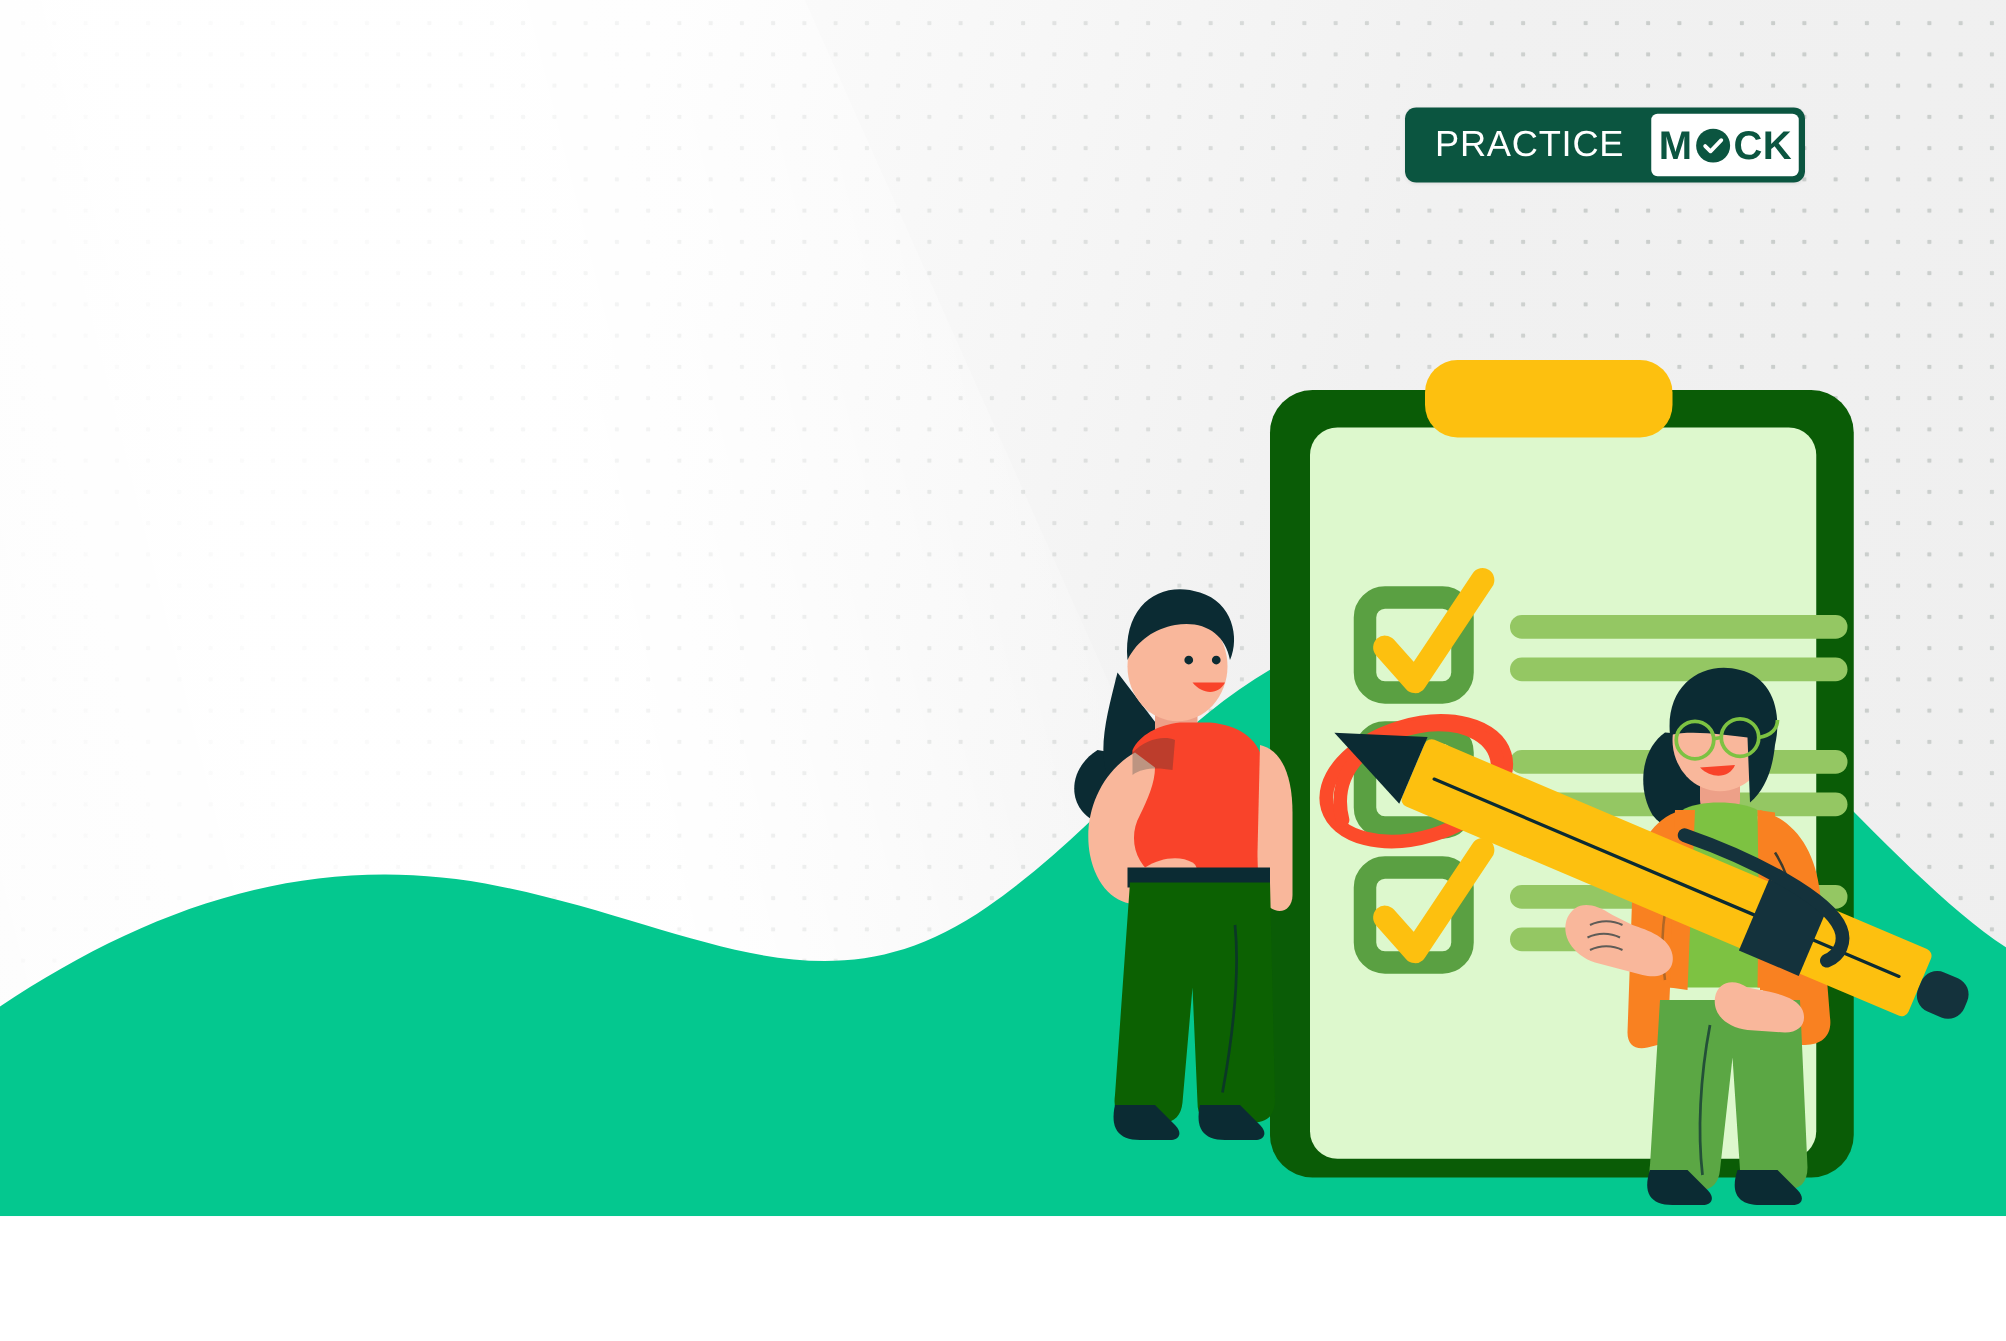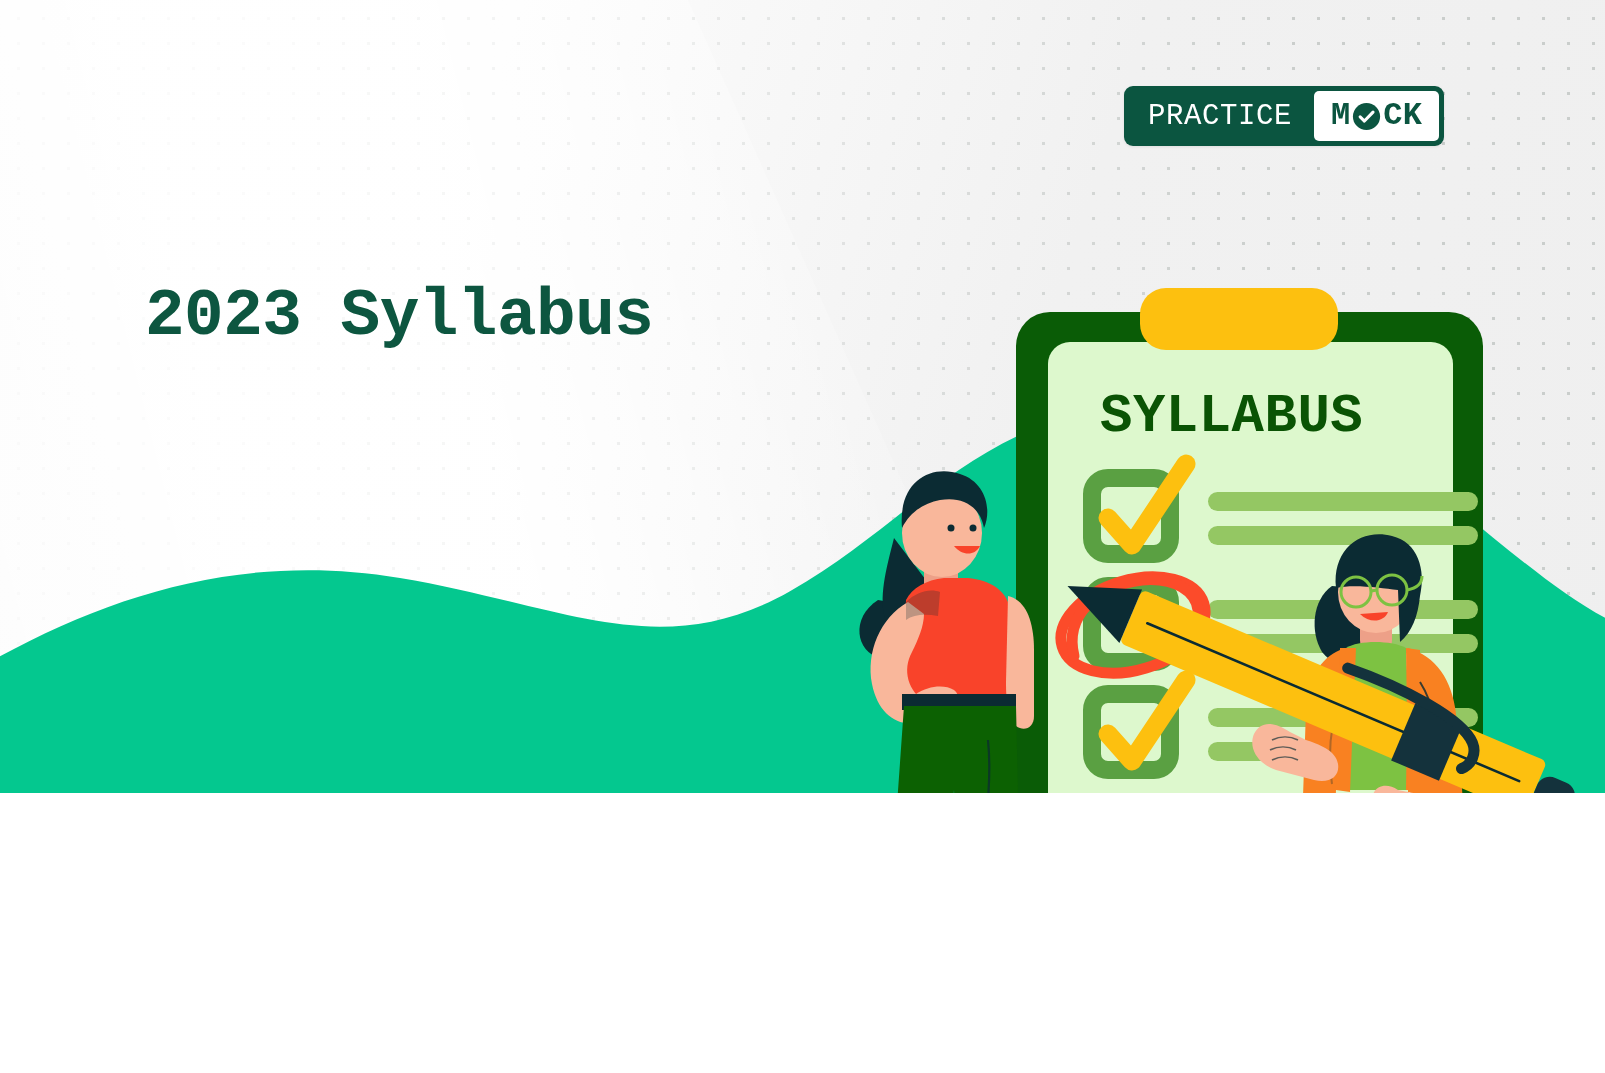--- a/index.html
+++ b/index.html
@@ -7,24 +7,23 @@
     padding: 0;
     background: #ffffff;
   }
   body {
     font-family: "Liberation Sans", sans-serif;
   }
 
   .banner {
     position: relative;
     width: 1605px;
-    height: 793px;
+    height: 973px;
     overflow: hidden;
     background: #7dd3fc;
-    font-family: Liberation Mono, monospace;
   }
 
   
   .bg-base {
     position: absolute;
     inset: 0;
     background: linear-gradient(108deg, #fbfbfb 0%, #fcfcfc 28%, #f7f7f7 44%, #f1f1f1 62%, #efefef 100%);
   }
   .bg-sheen {
     position: absolute;
@@ -164,21 +163,20 @@
         <svg viewBox="0 0 32 32" width="29" height="29">
           <circle cx="16" cy="16" r="15" fill="#0b5540"></circle>
           <path d="M9 16.4 L13.7 21 L23.2 11.2" stroke="#ffffff" stroke-width="3.4" fill="none" stroke-linecap="round" stroke-linejoin="round"></path>
         </svg>
       </span>
       <span class="logo-word-ck">CK</span>
     </div>
   </div>
 
   <h1 class="headline">
-    <span class="headline-line">2023 Syllabus</span>
   </h1>
 
   <div class="illustration">
     <svg viewBox="0 0 785 700" preserveAspectRatio="none">
 
       <g>
         <rect x="196" y="42" width="467" height="630" rx="34" fill="#0a5c06"></rect>
 
         <rect x="228" y="72" width="405" height="585" rx="22" fill="#ddf8cd"></rect>
 
@@ -317,15 +315,14 @@
         <path d="M450 480 C458 476 468 476 476 480" stroke="#0b2b33" stroke-width="1.6" fill="none" opacity=".65"></path>
         <path d="M452 490 C460 486 470 486 478 490" stroke="#0b2b33" stroke-width="1.6" fill="none" opacity=".65"></path>
 
         <path d="M578 520 C566 512 554 516 552 528 C550 542 562 552 578 554
                  L608 556 C620 556 626 548 622 538 C618 528 600 524 588 522 Z" fill="#f9b79b"></path>
       </g>
 
     </svg>
   </div>
 
-  <div class="syllabus-label">SYLLABUS</div>
 
 </div>
 
 </body></html>

